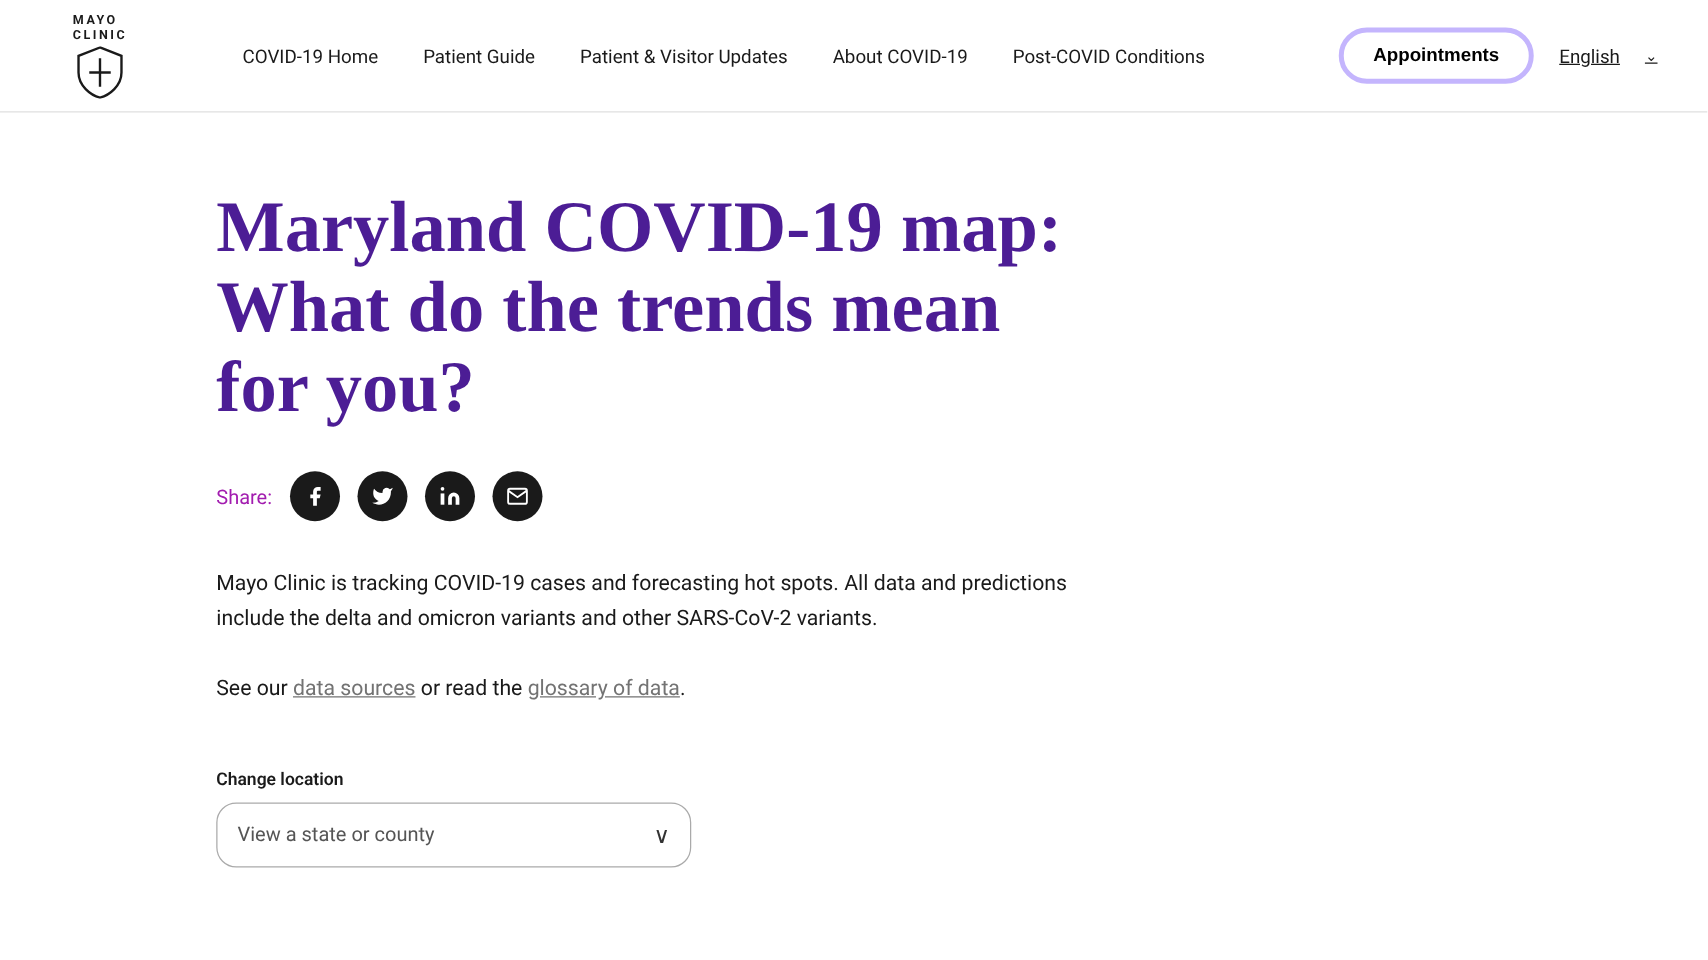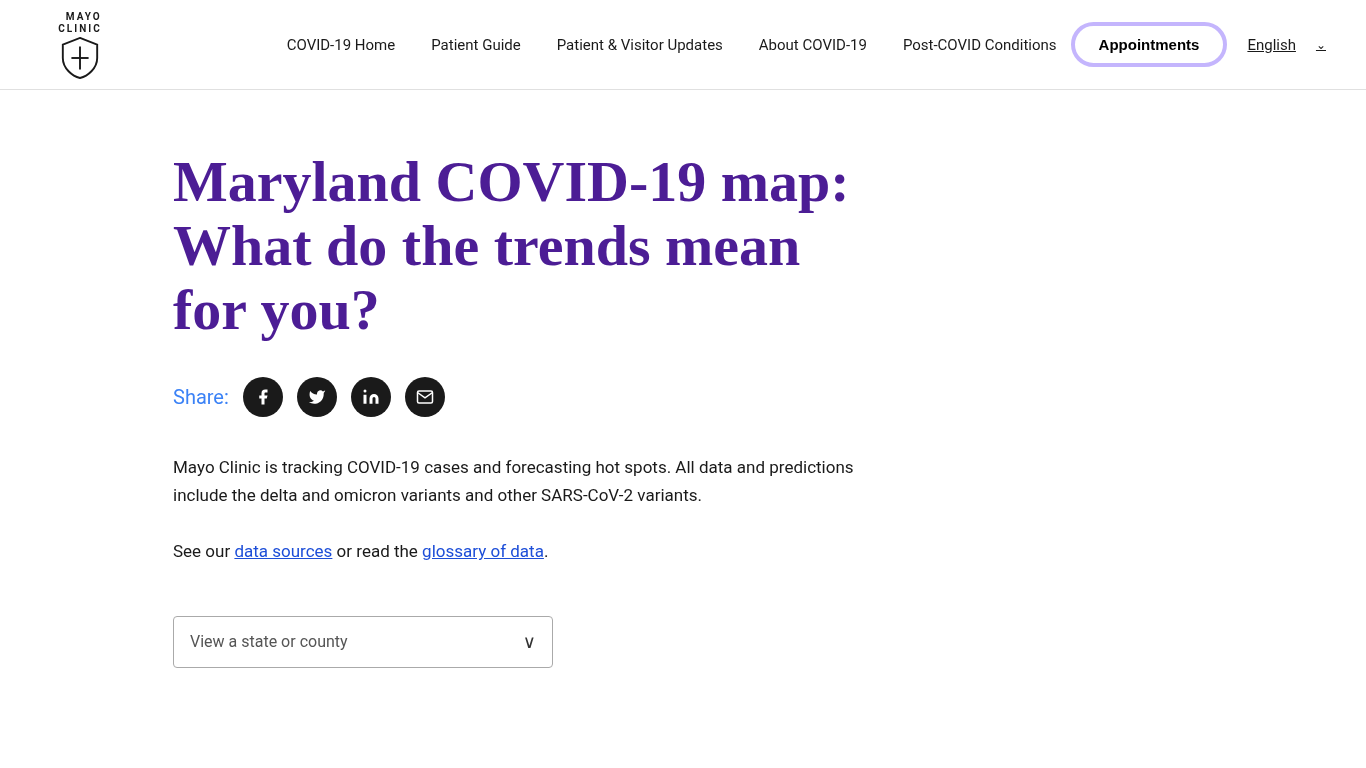--- a/index.html
+++ b/index.html
@@ -27,21 +27,20 @@
     }
 
     .logo-area {
       display: flex;
       flex-direction: column;
       align-items: center;
       margin-right: 60px;
       text-decoration: none;
       color: #1a1a1a;
       min-width: 80px;
-      text-align: right;
     }
 
     .logo-text-top {
       font-size: 10px;
       font-weight: 700;
       letter-spacing: 2px;
       text-transform: uppercase;
       line-height: 1.2;
     }
 
@@ -49,21 +48,20 @@
       width: 38px;
       height: 42px;
       margin-top: 2px;
     }
 
     nav {
       display: flex;
       align-items: center;
       gap: 8px;
       flex: 1;
-      justify-content: flex-end;
     }
 
     nav a {
       text-decoration: none;
       color: #1a1a1a;
       font-size: 15px;
       padding: 8px 14px;
       white-space: nowrap;
     }
 
@@ -119,22 +117,22 @@
     }
 
     .share-row {
       display: flex;
       align-items: center;
       gap: 14px;
       margin-bottom: 36px;
     }
 
     .share-label {
-      font-size: 20px;
-      color: #3b82f6;
+      font-size: 16px;
+      color: #a21caf;
     }
 
     .share-icon {
       width: 40px;
       height: 40px;
       border-radius: 50%;
       background: #1a1a1a;
       display: flex;
       align-items: center;
       justify-content: center;
@@ -152,21 +150,21 @@
     }
 
     .sources-text {
       font-size: 17px;
       line-height: 1.65;
       color: #1a1a1a;
       margin-bottom: 50px;
     }
 
     .sources-text a {
-      color: #1d4ed8;
+      color: #737373;
       text-decoration: underline;
     }
 
     .change-location-section {
       margin-top: 10px;
     }
 
     .change-location-label {
       font-size: 14px;
       font-weight: 600;
@@ -175,21 +173,21 @@
       display: block;
     }
 
     .location-dropdown {
       display: flex;
       align-items: center;
       justify-content: space-between;
       width: 380px;
       height: 52px;
       border: 1.5px solid #aaa;
-      border-radius: 4px;
+      border-radius: 16px;
       padding: 0 16px;
       background: #fff;
       cursor: pointer;
       font-size: 16px;
       color: #555;
     }
 
     .dropdown-chevron {
       font-size: 18px;
       color: #333;
@@ -263,20 +261,21 @@
       </a>
     </div>
 
     <p class="description-text">Mayo Clinic is tracking COVID-19 cases and forecasting hot spots. All data and predictions include the delta and omicron variants and other SARS-CoV-2 variants.</p>
 
     <p class="sources-text">
       <span>See our </span><a href="#">data sources</a><span> or read the </span><a href="#">glossary of data</a><span>.</span>
     </p>
 
     <div class="change-location-section">
+      <span class="change-location-label">Change location</span>
       <div class="location-dropdown">
         <span>View a state or county</span>
         <span class="dropdown-chevron">∨</span>
       </div>
     </div>
 
   </div>
 </main>
 
 </body></html>

